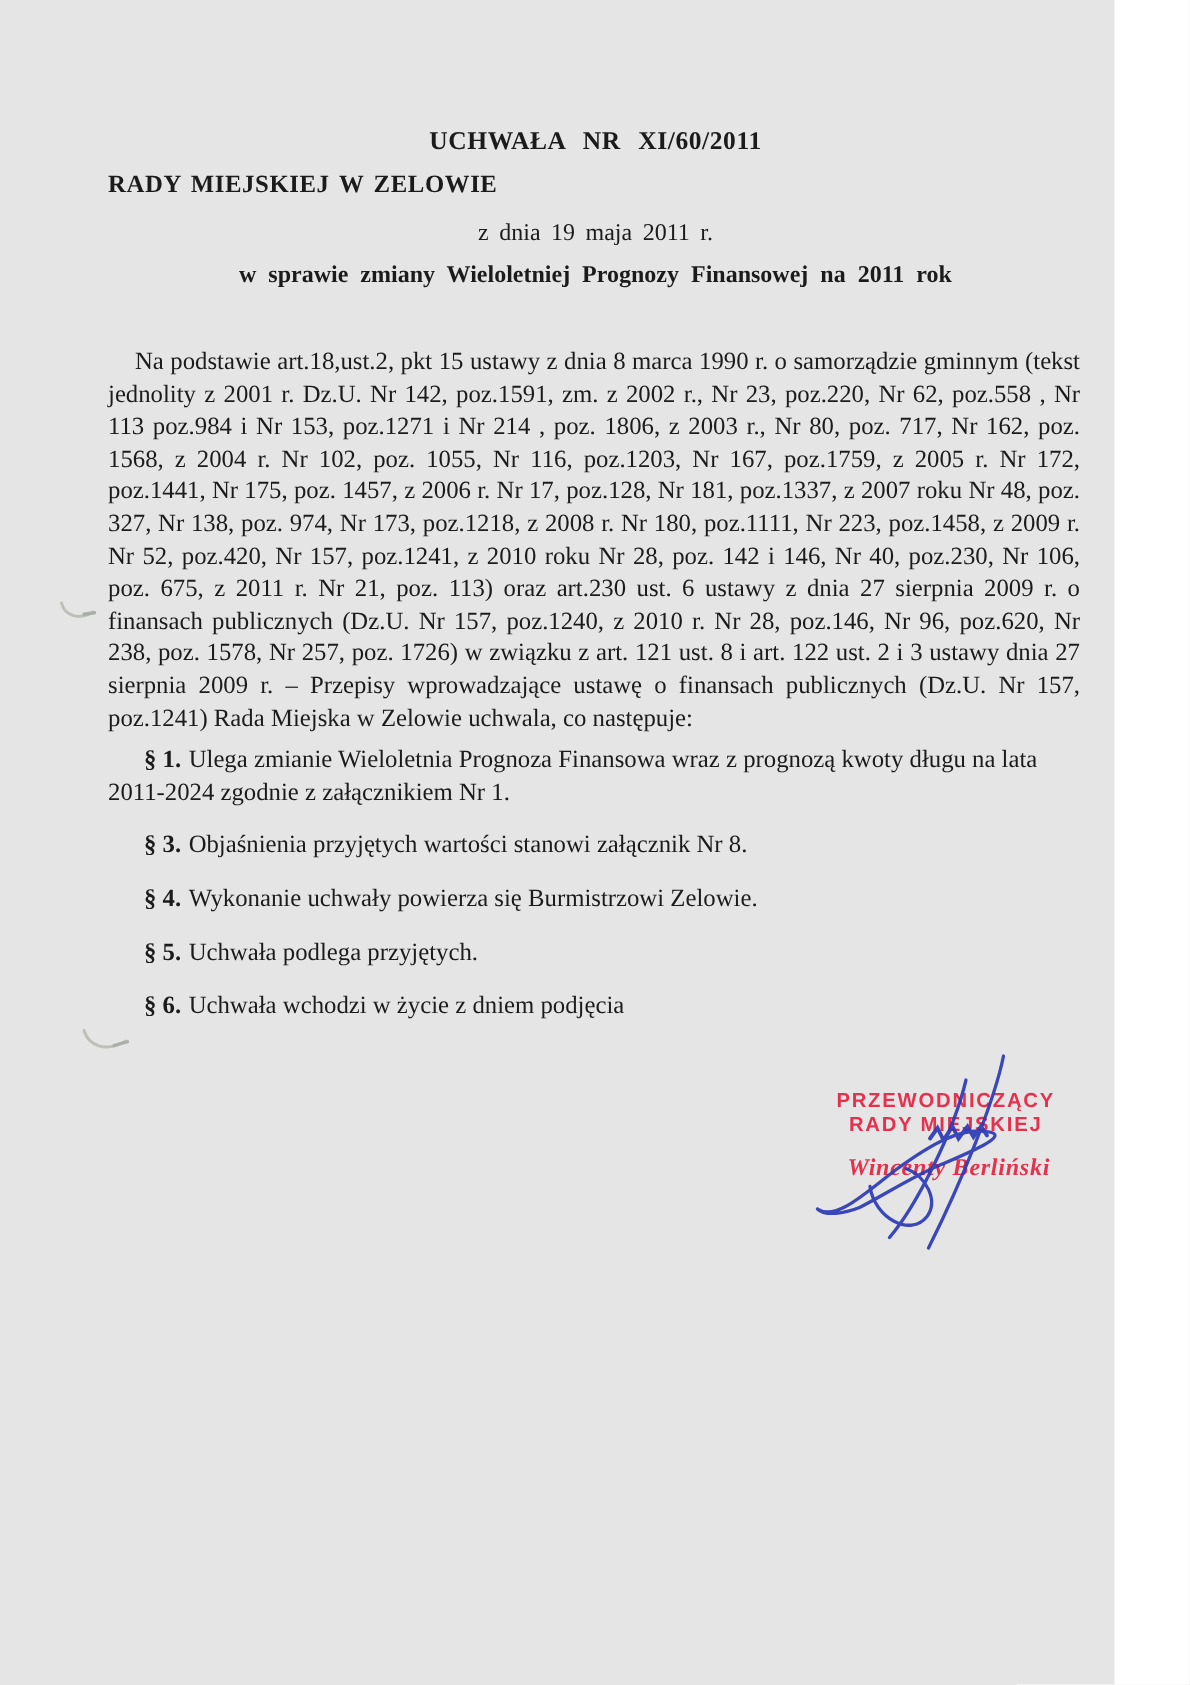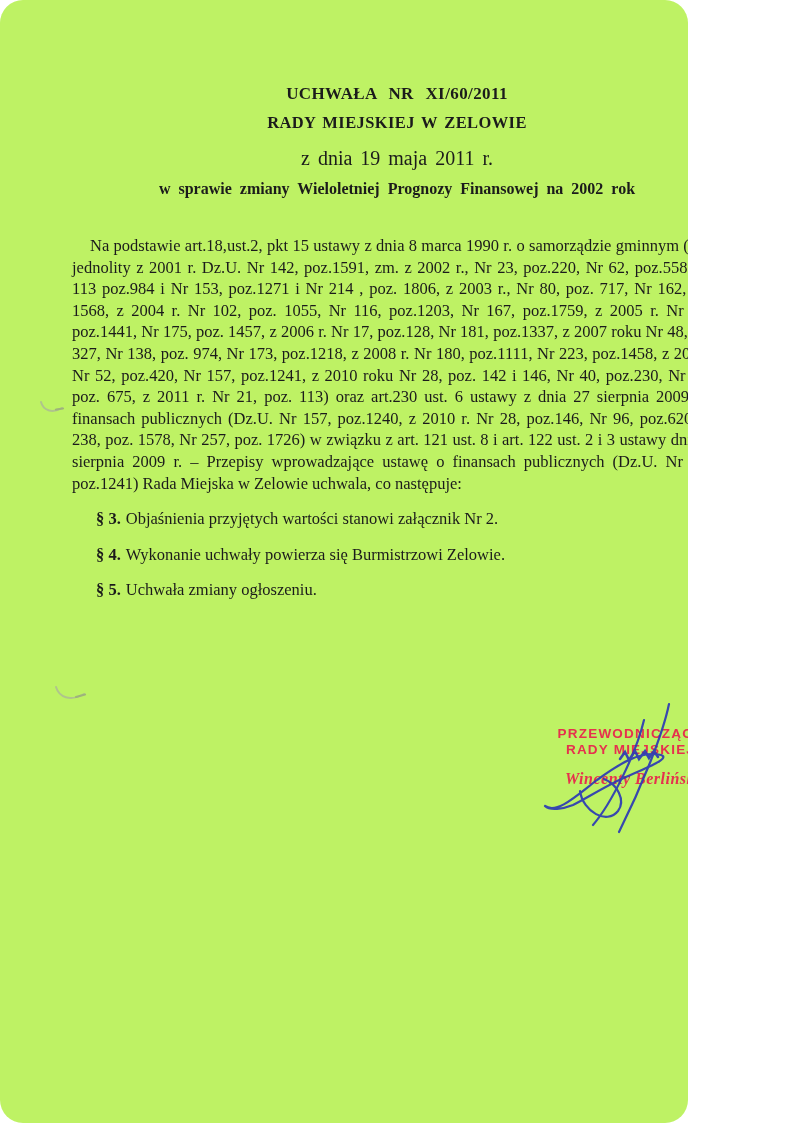--- a/index.html
+++ b/index.html
@@ -3,54 +3,53 @@
 <meta charset="utf-8">
 <title>Uchwała NR XI/60/2011</title>
 <style>
   html, body {
     margin: 0;
     padding: 0;
     background: #ffffff;
   }
   .page {
     position: relative;
-    width: 688px;
+    width: 743px;
     height: 1123px;
-    background: #bef264;
+    background: #e5e5e5;
     font-family: "Liberation Serif", "DejaVu Serif", serif;
     color: #1b1b1b;
     overflow: hidden;
-    border-radius: 23px;
   }
   .content {
     position: absolute;
     left: 72px;
     top: 0;
     width: 650px;
   }
   .h-title1 {
     margin: 84px 0 0 0;
     text-align: center;
     font-size: 17px;
     font-weight: bold;
     word-spacing: 7px;
     letter-spacing: 0.4px;
   }
   .h-title2 {
     margin: 9px 0 14px 0;
-    text-align: center;
+    text-align: left;
     font-size: 16.5px;
     font-weight: bold;
     word-spacing: 2px;
     letter-spacing: 0.4px;
   }
   .h-date {
     margin: 9px 0 0 0;
     text-align: center;
-    font-size: 20px;
+    font-size: 16px;
     word-spacing: 3px;
     font-family: Liberation Serif, serif;
   }
   .h-subject {
     margin: 10px 0 0 0;
     text-align: center;
     font-size: 16px;
     font-weight: bold;
     word-spacing: 4px;
   }
@@ -115,27 +114,29 @@
 </style>
 </head>
 <body>
 
 <div class="page">
 
   <div class="content">
     <p class="h-title1">UCHWAŁA NR XI/60/2011</p>
     <p class="h-title2">RADY MIEJSKIEJ W ZELOWIE</p>
     <p class="h-date">z dnia 19 maja 2011 r.</p>
-    <p class="h-subject">w sprawie zmiany Wieloletniej Prognozy Finansowej na 2002 rok</p>
+    <p class="h-subject">w sprawie zmiany Wieloletniej Prognozy Finansowej na 2011 rok</p>
 
     <p class="preamble">Na podstawie art.18,ust.2, pkt 15 ustawy z dnia 8 marca 1990 r. o samorządzie gminnym (tekst jednolity z 2001 r. Dz.U. Nr 142, poz.1591, zm. z 2002 r., Nr 23, poz.220, Nr 62, poz.558 , Nr 113 poz.984 i Nr 153, poz.1271 i Nr 214 , poz. 1806, z 2003 r., Nr 80, poz. 717, Nr 162, poz. 1568, z 2004 r. Nr 102, poz. 1055, Nr 116, poz.1203, Nr 167, poz.1759, z 2005 r. Nr 172, poz.1441, Nr 175, poz. 1457, z 2006 r. Nr 17, poz.128, Nr 181, poz.1337, z 2007 roku Nr 48, poz. 327, Nr 138, poz. 974, Nr 173, poz.1218, z 2008 r. Nr 180, poz.1111, Nr 223, poz.1458, z 2009 r. Nr 52, poz.420, Nr 157, poz.1241, z 2010 roku Nr 28, poz. 142 i 146, Nr 40, poz.230, Nr 106, poz. 675, z 2011 r. Nr 21, poz. 113) oraz art.230 ust. 6 ustawy z dnia 27 sierpnia 2009 r. o finansach publicznych (Dz.U. Nr 157, poz.1240, z 2010 r. Nr 28, poz.146, Nr 96, poz.620, Nr 238, poz. 1578, Nr 257, poz. 1726) w związku z art. 121 ust. 8 i art. 122 ust. 2 i 3 ustawy dnia 27 sierpnia 2009 r. – Przepisy wprowadzające ustawę o finansach publicznych (Dz.U. Nr 157, poz.1241) Rada Miejska w Zelowie uchwala, co następuje:</p>
 
-    <p class="section"><span class="marker">§ 3.</span><span>Objaśnienia przyjętych wartości stanowi załącznik Nr 2.</span></p>
+    <p class="section first"><span class="marker">§ 1.</span><span>Ulega zmianie Wieloletnia Prognoza Finansowa wraz z prognozą kwoty długu na lata 2011-2024 zgodnie z załącznikiem Nr 1.</span></p>
+    <p class="section"><span class="marker">§ 3.</span><span>Objaśnienia przyjętych wartości stanowi załącznik Nr 8.</span></p>
     <p class="section"><span class="marker">§ 4.</span><span>Wykonanie uchwały powierza się Burmistrzowi Zelowie.</span></p>
-    <p class="section"><span class="marker">§ 5.</span><span>Uchwała zmiany ogłoszeniu.</span></p>
+    <p class="section"><span class="marker">§ 5.</span><span>Uchwała podlega przyjętych.</span></p>
+    <p class="section"><span class="marker">§ 6.</span><span>Uchwała wchodzi w życie z dniem podjęcia</span></p>
   </div>
 
   <div class="stamp" style="color: rgb(230, 49, 78);">
     <div>PRZEWODNICZĄCY</div>
     <div>RADY MIEJSKIEJ</div>
   </div>
   <div class="signer" style="color: rgb(230, 49, 78);">Wincenty Berliński</div>
 
   <svg class="ink-signature" width="235" height="165" viewBox="0 0 235 165" fill="none" xmlns="http://www.w3.org/2000/svg">
     <g stroke="#2c3ab5" stroke-width="2.2" stroke-linecap="round" fill="none" opacity="0.92">

